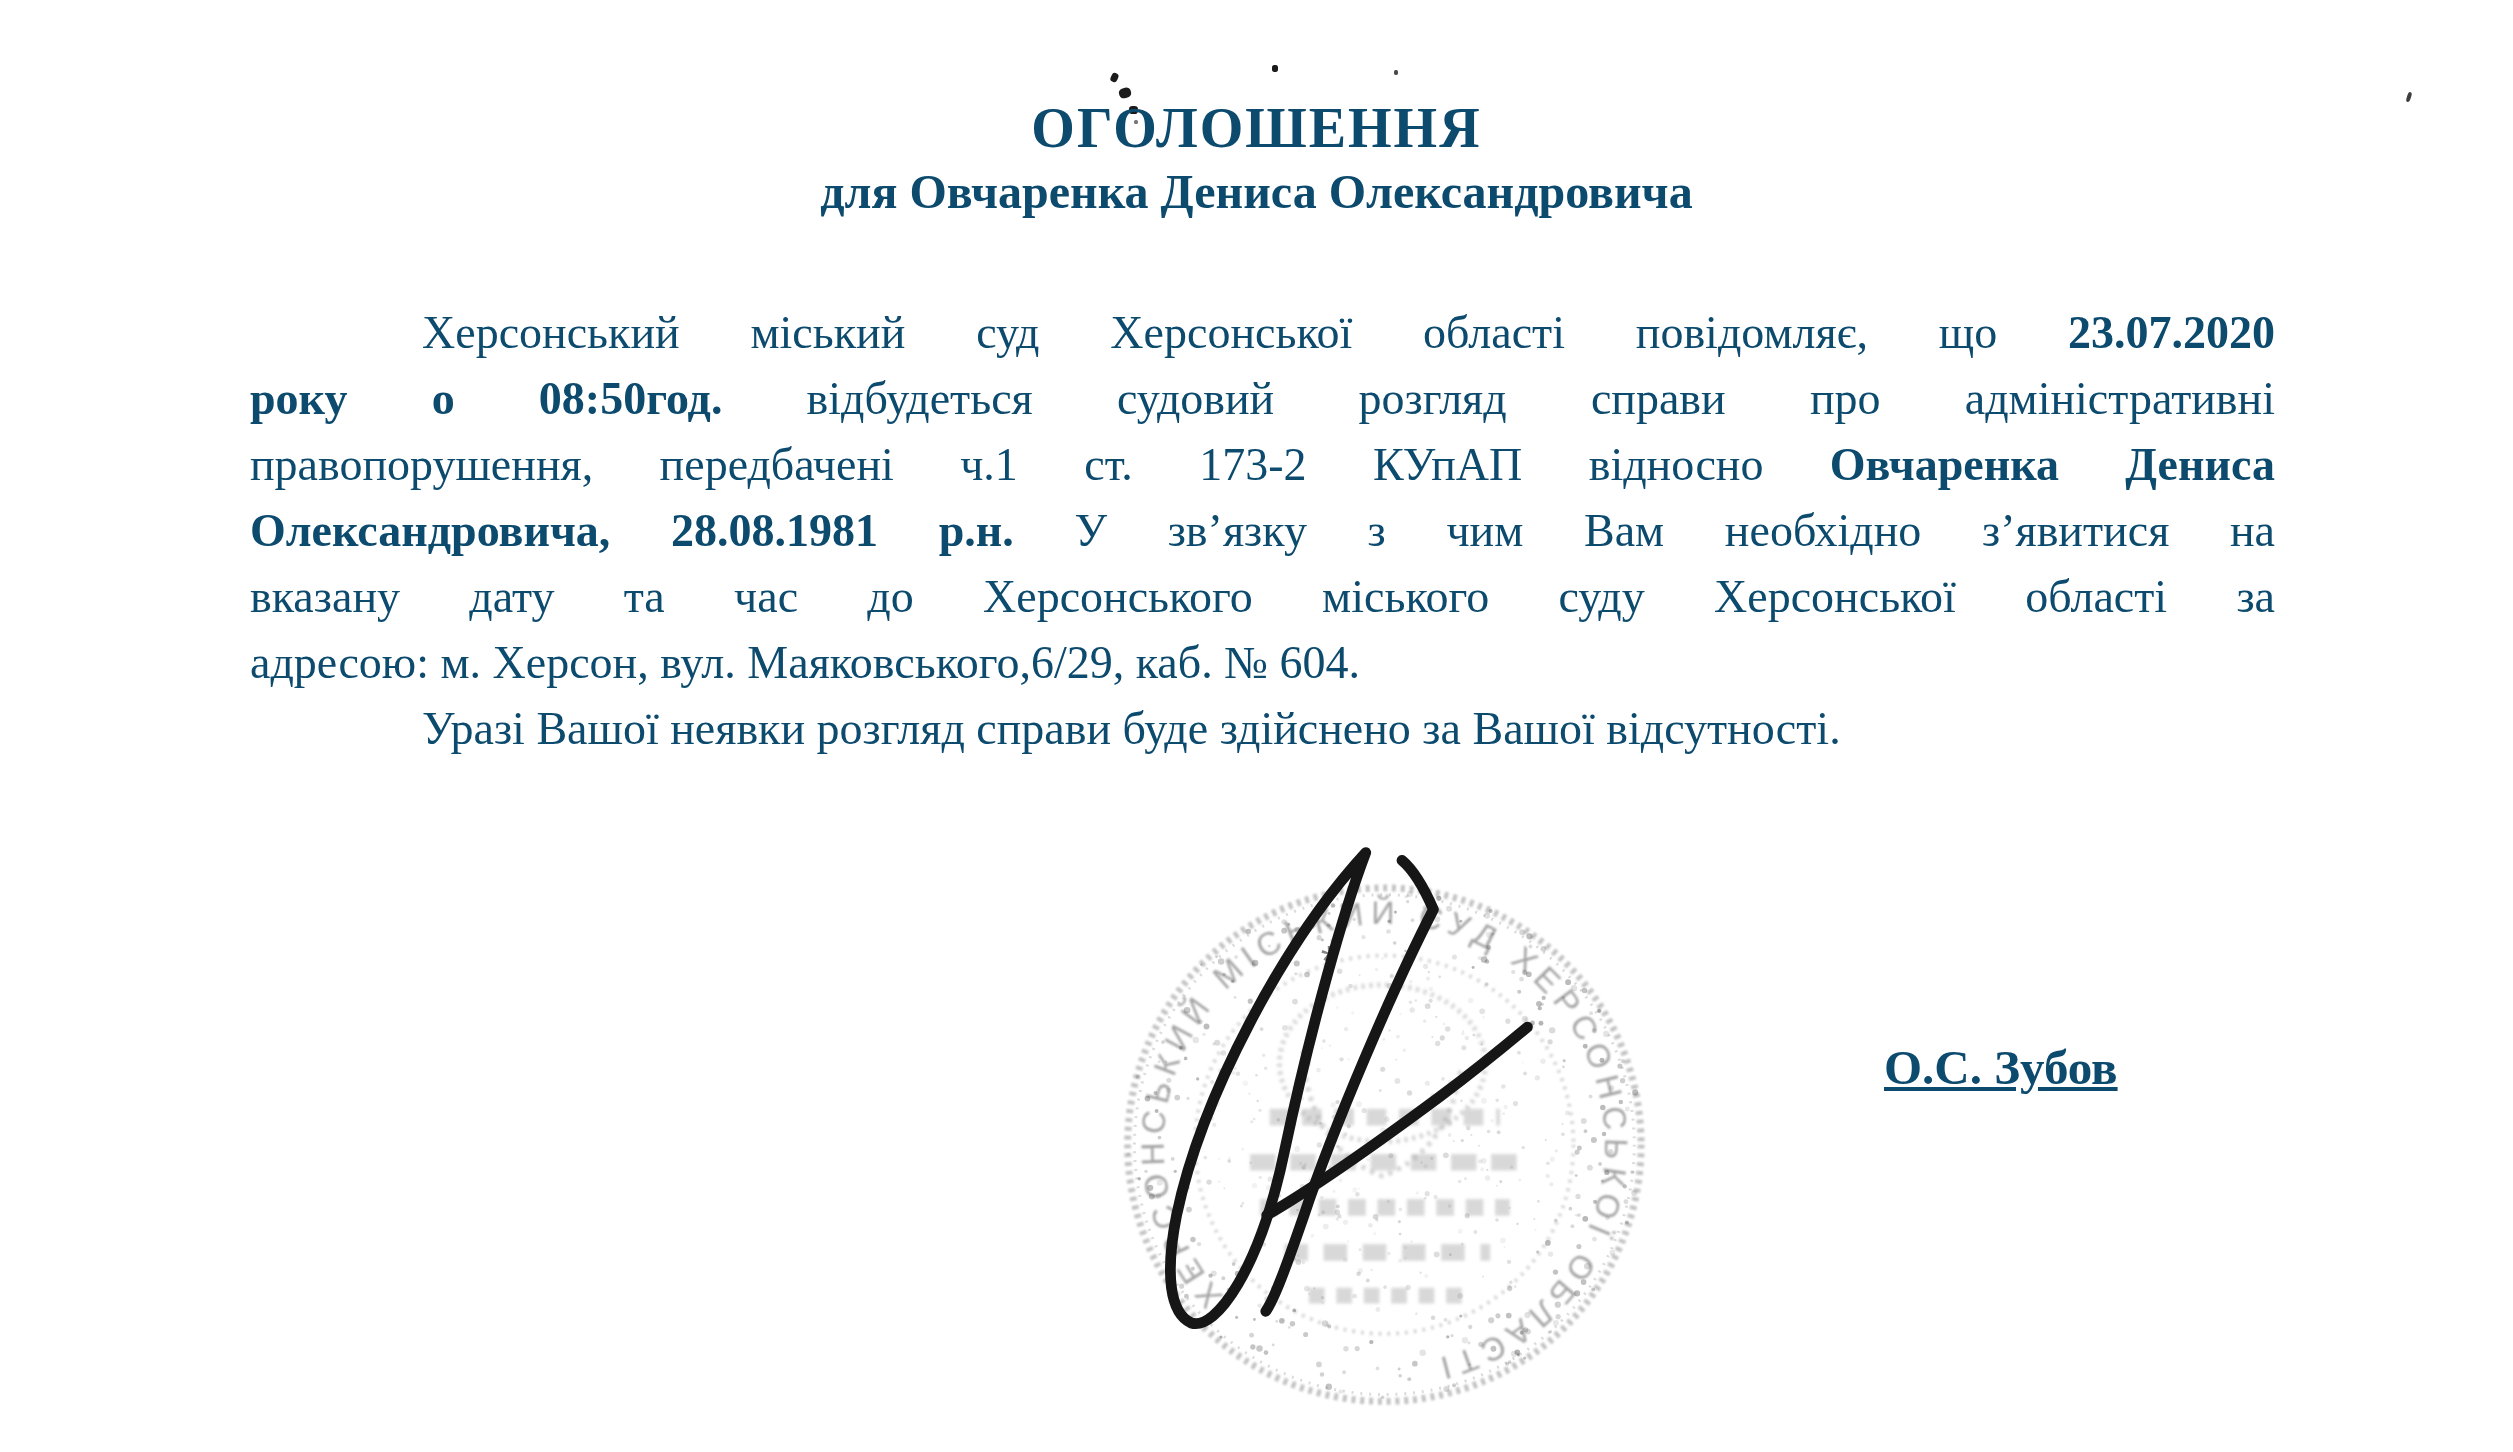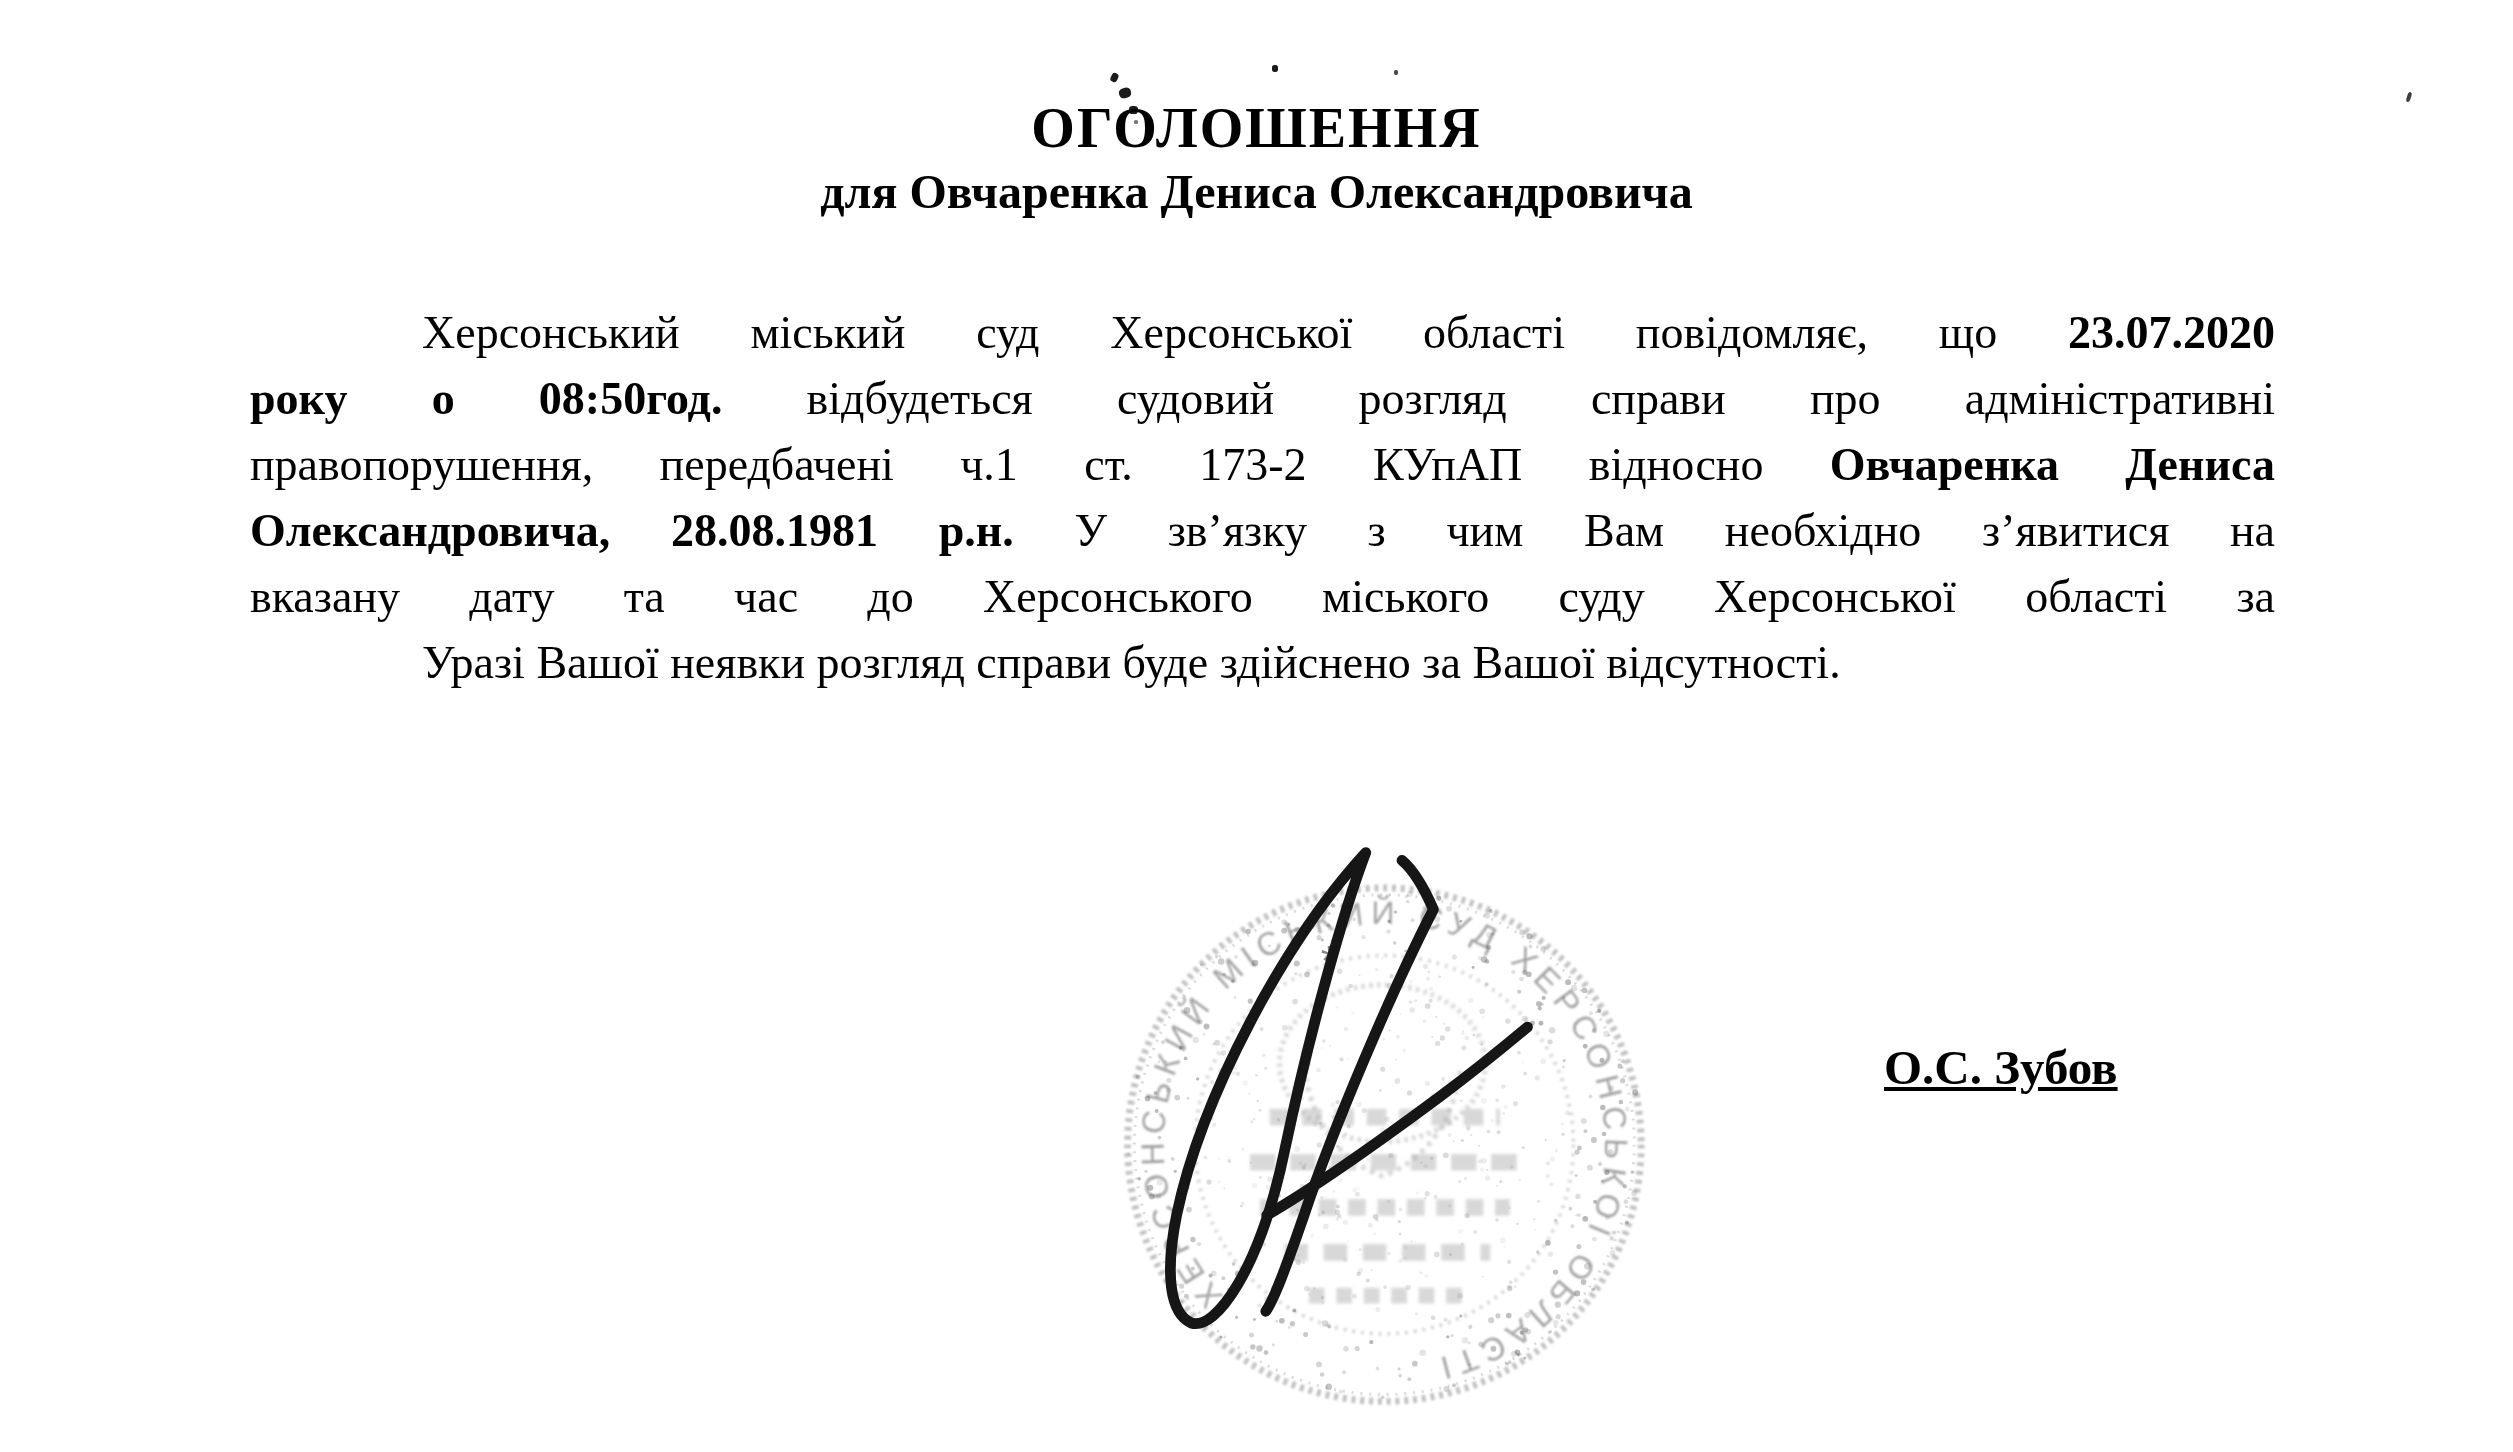--- a/index.html
+++ b/index.html
@@ -1,18 +1,18 @@
 <!DOCTYPE html>
 <html><head>
 <meta charset="utf-8">
 <style>
   html,body{margin:0;padding:0;background:#ffffff;}
   .doc{
     position:relative;width:2513px;height:1453px;background:#ffffff;
-    font-family:"Liberation Serif",serif;color:#000000;overflow:hidden;
+    font-family:"Liberation Serif",serif;color:#0c4a6e;overflow:hidden;
   }
   .title{
     position:absolute;top:96px;left:0;width:100%;text-align:center;
     font-weight:bold;font-size:56px;letter-spacing:2px;
   }
   .subtitle{
     position:absolute;top:164px;left:0;width:100%;text-align:center;
     font-weight:bold;font-size:48px;
   }
   .body-text{
@@ -56,20 +56,21 @@
 
   <div class="title">ОГОЛОШЕННЯ</div>
   <div class="subtitle">для Овчаренка Дениса Олександровича</div>
 
   <div class="body-text">
     <div class="jline indent"><span>Херсонський міський суд Херсонської області повідомляє, що </span><span class="b">23.07.2020</span></div>
     <div class="jline"><span class="b">року о 08:50год.</span><span> відбудеться судовий розгляд справи про адміністративні</span></div>
     <div class="jline"><span>правопорушення, передбачені ч.1 ст. 173-2 КУпАП відносно </span><span class="b">Овчаренка Дениса</span></div>
     <div class="jline"><span class="b">Олександровича, 28.08.1981 р.н.</span><span> У зв’язку з чим Вам необхідно з’явитися на</span></div>
     <div class="jline"><span>вказану дату та час до Херсонського міського суду Херсонської області за</span></div>
+    <div class="lline"><span>адресою: м. Херсон, вул. Маяковського,6/29, каб. № 604.</span></div>
     <div class="lline indent"><span>Уразі Вашої неявки розгляд справи буде здійснено за Вашої відсутності.</span></div>
   </div>
 
 
   <div class="sig-name">О.С. Зубов</div>
 
   <svg class="stamp" viewBox="0 0 700 620">
     <defs>
       <path id="ringPath" d="M 173 487 A 225 225 0 1 1 491 487 A 225 225 0 0 1 173 487" fill="none"></path>
       <filter id="blurSoft" x="-20%" y="-20%" width="140%" height="140%">

